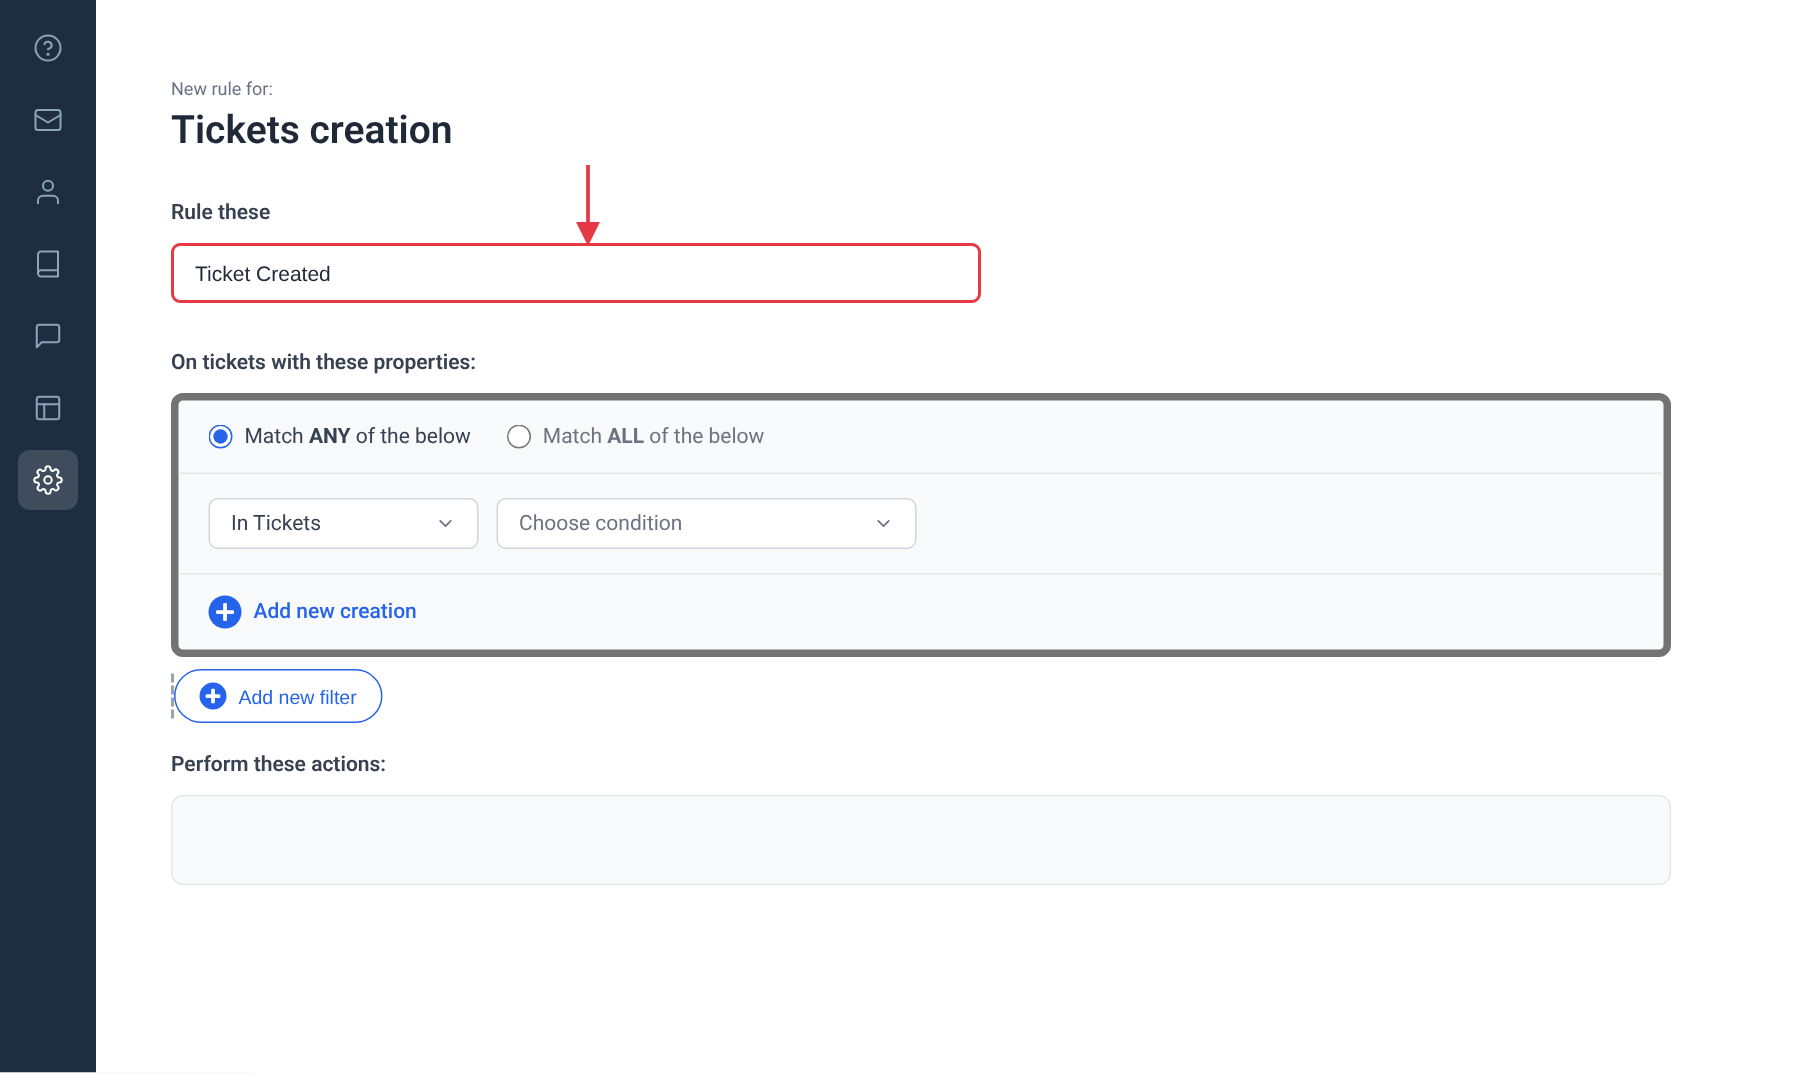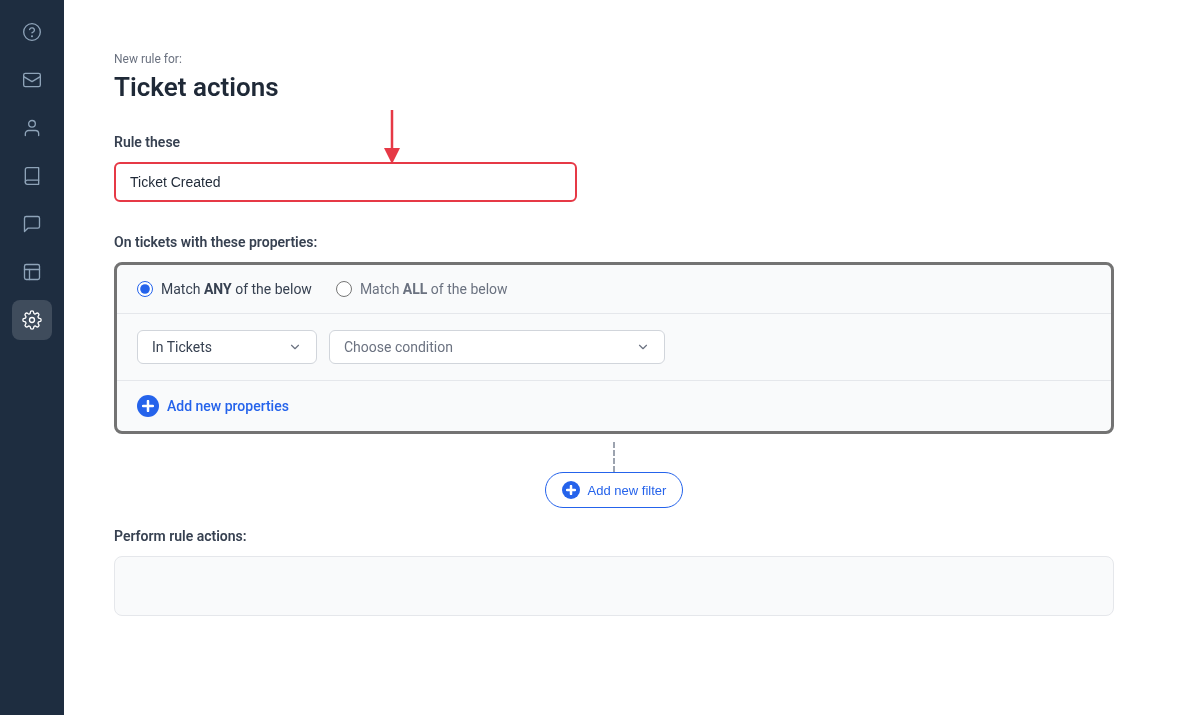--- a/index.html
+++ b/index.html
@@ -78,39 +78,39 @@
 
     .section-label {
       font-size: 14px;
       font-weight: 600;
       color: #374151;
       margin-bottom: 12px;
     }
 
     
     .rule-name-input {
-      width: 463px;
+      width: 540px;
       padding: 10px 14px;
       font-size: 14px;
       border: 2px solid #e63946;
       border-radius: 6px;
       outline: none;
       color: #1f2937;
       background: #fff;
       margin-bottom: 32px;
     }
 
     
     .properties-section {
       margin-bottom: 8px;
     }
 
     .filter-card {
       background: #f9fafb;
-      border: 3px solid #737373;
+      border: 5px solid #737373;
       border-radius: 8px;
       padding: 0;
       width: 100%;
       max-width: 1000px;
     }
 
     .match-row {
       display: flex;
       align-items: center;
       gap: 24px;
@@ -163,21 +163,21 @@
       font-size: 14px;
       color: #374151;
       gap: 20px;
     }
 
     .select-dropdown.in-tickets {
       width: 180px;
     }
 
     .select-dropdown.choose-condition {
-      width: 336px;
+      width: 280px;
       color: #6b7280;
     }
 
     .chevron-icon {
       width: 14px;
       height: 14px;
       fill: none;
       stroke: #6b7280;
       stroke-width: 2;
       stroke-linecap: round;
@@ -216,21 +216,21 @@
     .add-condition-label {
       font-size: 14px;
       color: #2563eb;
       font-weight: 500;
       cursor: pointer;
     }
 
     
     .filter-connector {
       display: flex;
-      flex-direction: column;
+      flex-direction: row;
       align-items: center;
       margin: 4px 0;
       position: relative;
       width: 100%;
       max-width: 1000px;
     }
 
     .dashed-line {
       width: 1px;
       height: 30px;
@@ -328,21 +328,21 @@
     <svg viewBox="0 0 24 24">
         <circle cx="12" cy="12" r="3"></circle>
         <path d="M19.4 15a1.65 1.65 0 0 0 .33 1.82l.06.06a2 2 0 0 1-2.83 2.83l-.06-.06a1.65 1.65 0 0 0-1.82-.33 1.65 1.65 0 0 0-1 1.51V21a2 2 0 0 1-4 0v-.09A1.65 1.65 0 0 0 9 19.4a1.65 1.65 0 0 0-1.82.33l-.06.06a2 2 0 0 1-2.83-2.83l.06-.06A1.65 1.65 0 0 0 4.68 15a1.65 1.65 0 0 0-1.51-1H3a2 2 0 0 1 0-4h.09A1.65 1.65 0 0 0 4.6 9a1.65 1.65 0 0 0-.33-1.82l-.06-.06a2 2 0 0 1 2.83-2.83l.06.06A1.65 1.65 0 0 0 9 4.68a1.65 1.65 0 0 0 1-1.51V3a2 2 0 0 1 4 0v.09a1.65 1.65 0 0 0 1 1.51 1.65 1.65 0 0 0 1.82-.33l.06-.06a2 2 0 0 1 2.83 2.83l-.06.06A1.65 1.65 0 0 0 19.4 9a1.65 1.65 0 0 0 1.51 1H21a2 2 0 0 1 0 4h-.09a1.65 1.65 0 0 0-1.51 1z"></path>
       </svg>
   </div>
 </nav>
 
 <main class="main-content">
 
   <div class="breadcrumb">New rule for:</div>
-  <h1 class="page-title">Ticket actions</h1>
+  <h1 class="page-title">Tickets creation</h1>
 
   <div>
     <div class="section-label">Rule these</div>
 
     <div style="position: relative; width: 540px;">
       <svg style="position: absolute; top: -52px; left: 268px; pointer-events:none;" width="20" height="55" viewBox="0 0 20 55">
         <line x1="10" y1="0" x2="10" y2="42" stroke="#e63946" stroke-width="2.5"></line>
         <polygon points="2,38 10,54 18,38" fill="#e63946"></polygon>
       </svg>
 
@@ -381,37 +381,37 @@
         </div>
       </div>
 
       <div class="add-condition-row">
         <div class="add-icon-circle">
           <svg viewBox="0 0 12 12">
             <line x1="6" y1="1" x2="6" y2="11"></line>
             <line x1="1" y1="6" x2="11" y2="6"></line>
           </svg>
         </div>
-        <span class="add-condition-label">Add new properties</span>
+        <span class="add-condition-label">Add new creation</span>
       </div>
 
     </div>
   </div>
 
   <div class="filter-connector">
     <div class="dashed-line"></div>
     <button class="add-filter-btn">
       <div class="plus-circle">
         <svg viewBox="0 0 10 10">
           <line x1="5" y1="1" x2="5" y2="9"></line>
           <line x1="1" y1="5" x2="9" y2="5"></line>
         </svg>
       </div>
       <span>Add new filter</span>
     </button>
   </div>
 
   <div class="actions-section">
-    <div class="section-label">Perform rule actions:</div>
+    <div class="section-label">Perform these actions:</div>
     <div class="actions-card"></div>
   </div>
 
 </main>
 
 </body></html>

